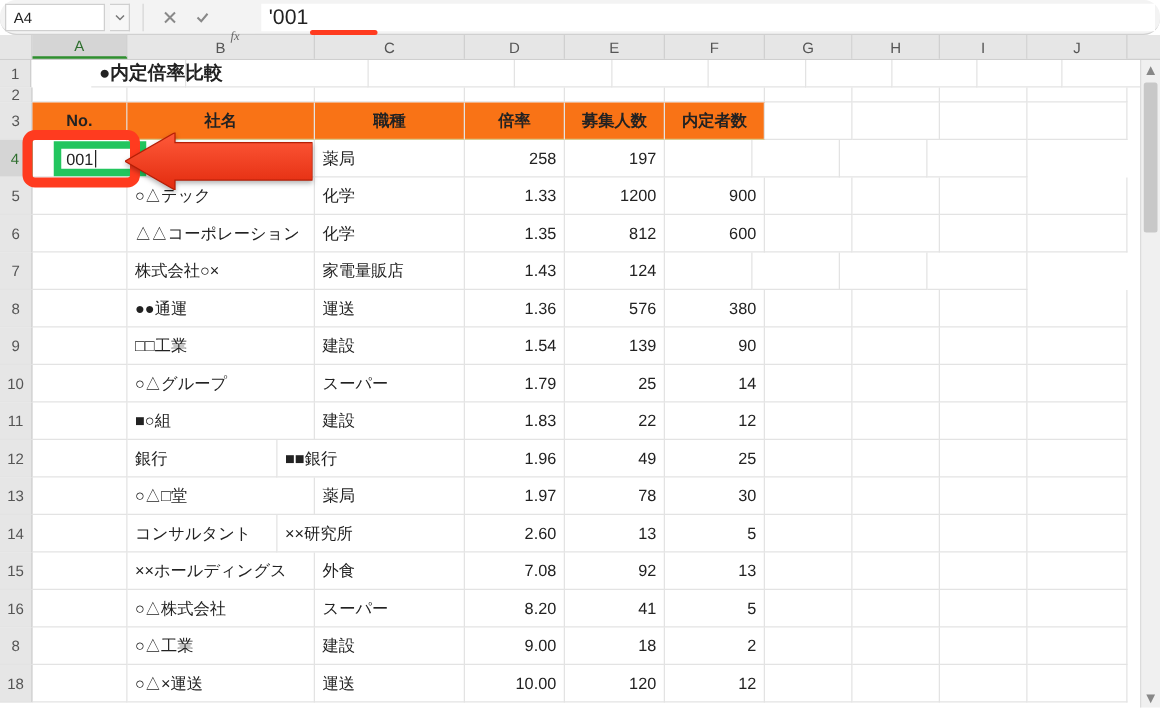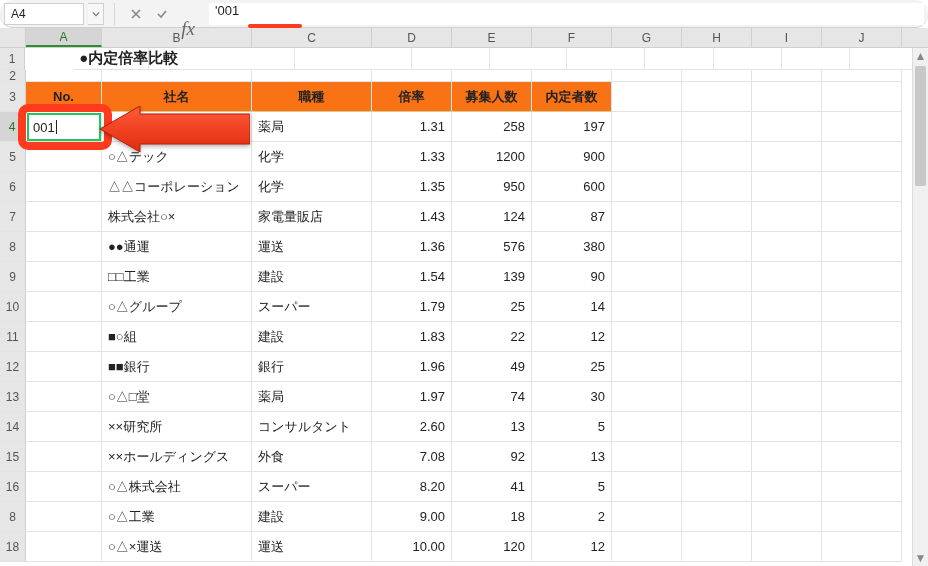--- a/index.html
+++ b/index.html
@@ -18,24 +18,24 @@
   .name-box-dd {
     width: 16px; height: 22px; border: 1px solid #cfcfcf; border-left: none;
     background: #f7f7f7; display: flex; align-items: center; justify-content: center;
   }
   .fb-sep { width: 1px; height: 22px; background: #d6d6d6; margin: 0 6px; }
   .fb-btn {
     width: 22px; height: 22px; display: flex; align-items: center; justify-content: center;
     color: #8a8a8a;
   }
   .fb-btn svg { width: 12px; height: 12px; }
-  .fx-label { font-style: italic; font-family: "Times New Roman", serif; font-size: 19px; color: #666; margin-top: 31px; }
+  .fx-label { font-style: italic; font-family: "Times New Roman", serif; font-size: 10px; color: #666; margin-top: 31px; }
   .formula-input {
     flex: 1; height: 22px; background: #fff;
-    display: flex; padding: 0 6px; font-size: 13px;
+    display: flex; align-items: center; padding: 0 6px; font-size: 17px;
     margin-left: 6px;
   }
   .red-underline {
     position: absolute; height: 4px; background: #ff3b1f; border-radius: 2px;
     top: 24px; left: 248px; width: 54px;
   }
 
   
   .col-headers {
     display: flex; height: 20px; background: #e6e6e6; border-bottom: 1px solid #cfcfcf;
@@ -72,22 +72,22 @@
   .hdr-cell { background: #f97316; font-weight: bold; justify-content: center; border-bottom: 1px solid #d9c98b; }
 
   .num { justify-content: flex-end; }
 
   
   .active-border {
     position: absolute; border: 8px solid #ff3b1f; border-radius: 10px;
     pointer-events: none;
   }
   .active-inner {
-    position: absolute; border: 2px solid #22c55e; background: #fff;
-    display: flex; align-items: center; padding: 0 4px; font-size: 13px;
+    position: absolute; border: 6px solid #22c55e; background: #fff;
+    display: flex; align-items: center; padding: 0 4px; font-size: 13px; margin-left: 16px;
   }
   .active-inner .caret {
     width:1px; height:14px; background:#222; margin-left:1px;
   }
   .arrow-wrap { position: absolute; }
   .arrow-wrap svg { filter: drop-shadow(0 2px 2px rgba(0,0,0,0.3)); }
 
   .vscroll {
     position: absolute; right: 0; top: 48px; bottom: 0; width: 16px;
     background: #f0f0f0; border-left: 1px solid #dcdcdc;
@@ -202,21 +202,20 @@
     <div class="cell col-I"></div>
     <div class="cell col-J"></div>
   </div>
 
   <div id="data-rows">
       <div class="row">
         <div class="row-h sel">4</div>
         <div class="cell col-A"></div>
         <div class="cell col-B">○△テック</div>
         <div class="cell col-C">薬局</div>
-        <div class="cell col-D num">1.31</div>
         <div class="cell col-E num">258</div>
         <div class="cell col-F num">197</div>
         <div class="cell col-G"></div>
         <div class="cell col-H"></div>
         <div class="cell col-I"></div>
         <div class="cell col-J"></div>
       </div>
       <div class="row">
         <div class="row-h">5</div>
         <div class="cell col-A"></div>
@@ -229,35 +228,34 @@
         <div class="cell col-H"></div>
         <div class="cell col-I"></div>
         <div class="cell col-J"></div>
       </div>
       <div class="row">
         <div class="row-h">6</div>
         <div class="cell col-A"></div>
         <div class="cell col-B">△△コーポレーション</div>
         <div class="cell col-C">化学</div>
         <div class="cell col-D num">1.35</div>
-        <div class="cell col-E num">950</div>
+        <div class="cell col-E num">812</div>
         <div class="cell col-F num">600</div>
         <div class="cell col-G"></div>
         <div class="cell col-H"></div>
         <div class="cell col-I"></div>
         <div class="cell col-J"></div>
       </div>
       <div class="row">
         <div class="row-h">7</div>
         <div class="cell col-A"></div>
         <div class="cell col-B">株式会社○×</div>
         <div class="cell col-C">家電量販店</div>
         <div class="cell col-D num">1.43</div>
         <div class="cell col-E num">124</div>
-        <div class="cell col-F num">87</div>
         <div class="cell col-G"></div>
         <div class="cell col-H"></div>
         <div class="cell col-I"></div>
         <div class="cell col-J"></div>
       </div>
       <div class="row">
         <div class="row-h">8</div>
         <div class="cell col-A"></div>
         <div class="cell col-B">●●通運</div>
         <div class="cell col-C">運送</div>
@@ -304,48 +302,48 @@
         <div class="cell col-E num">22</div>
         <div class="cell col-F num">12</div>
         <div class="cell col-G"></div>
         <div class="cell col-H"></div>
         <div class="cell col-I"></div>
         <div class="cell col-J"></div>
       </div>
       <div class="row">
         <div class="row-h">12</div>
         <div class="cell col-A"></div>
+        <div class="cell col-C">銀行</div>
         <div class="cell col-B">■■銀行</div>
-        <div class="cell col-C">銀行</div>
         <div class="cell col-D num">1.96</div>
         <div class="cell col-E num">49</div>
         <div class="cell col-F num">25</div>
         <div class="cell col-G"></div>
         <div class="cell col-H"></div>
         <div class="cell col-I"></div>
         <div class="cell col-J"></div>
       </div>
       <div class="row">
         <div class="row-h">13</div>
         <div class="cell col-A"></div>
         <div class="cell col-B">○△□堂</div>
         <div class="cell col-C">薬局</div>
         <div class="cell col-D num">1.97</div>
-        <div class="cell col-E num">74</div>
+        <div class="cell col-E num">78</div>
         <div class="cell col-F num">30</div>
         <div class="cell col-G"></div>
         <div class="cell col-H"></div>
         <div class="cell col-I"></div>
         <div class="cell col-J"></div>
       </div>
       <div class="row">
         <div class="row-h">14</div>
         <div class="cell col-A"></div>
+        <div class="cell col-C">コンサルタント</div>
         <div class="cell col-B">××研究所</div>
-        <div class="cell col-C">コンサルタント</div>
         <div class="cell col-D num">2.60</div>
         <div class="cell col-E num">13</div>
         <div class="cell col-F num">5</div>
         <div class="cell col-G"></div>
         <div class="cell col-H"></div>
         <div class="cell col-I"></div>
         <div class="cell col-J"></div>
       </div>
       <div class="row">
         <div class="row-h">15</div>

